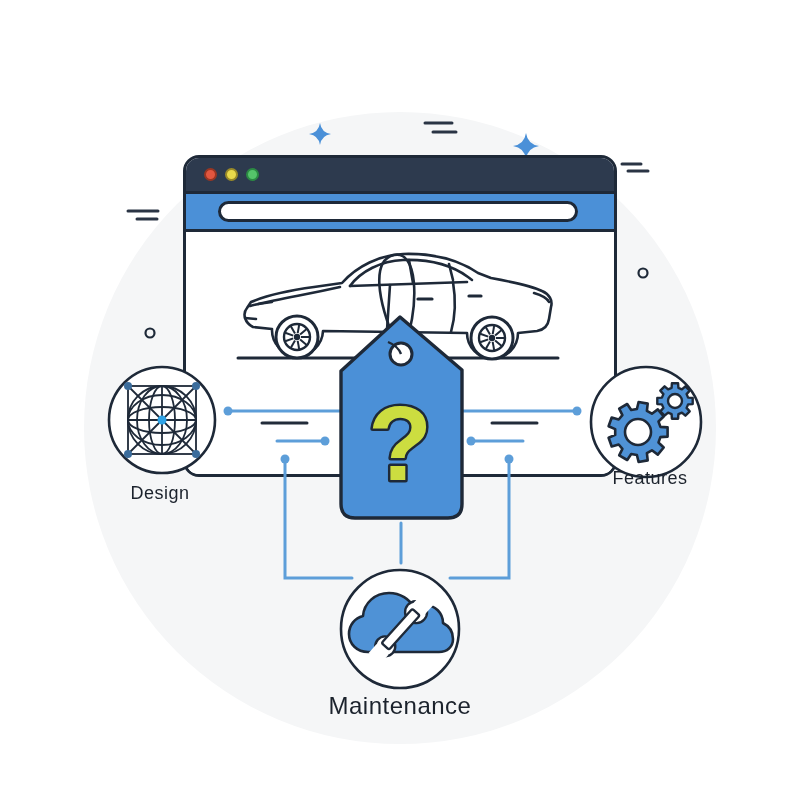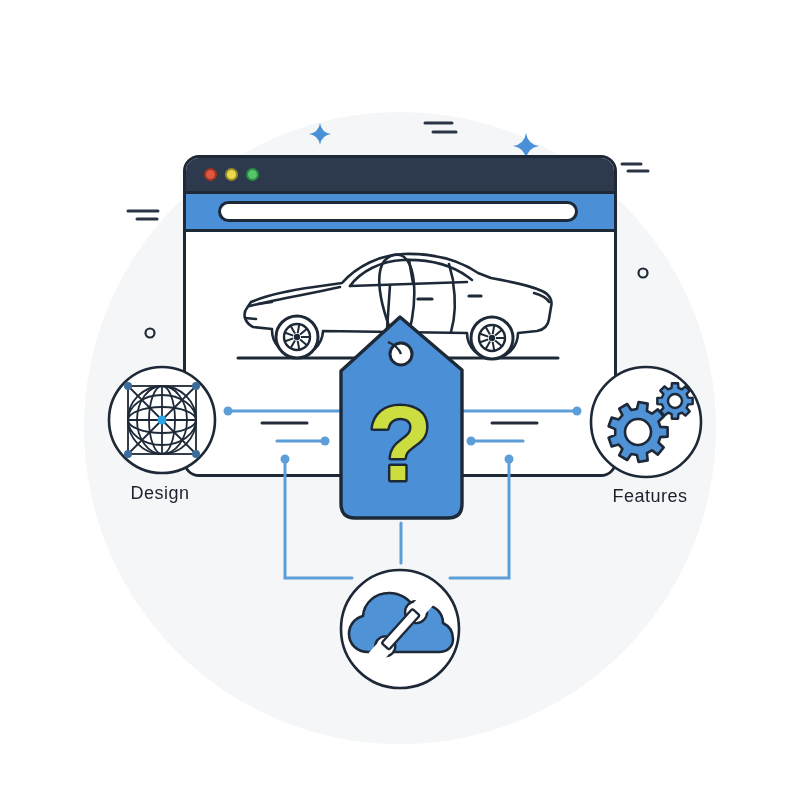--- a/index.html
+++ b/index.html
@@ -186,14 +186,15 @@
   </svg>
 
   <svg class="abs" style="left:325px;top:308px;z-index:4" width="150" height="215" viewBox="0 0 150 215">
     <path d="M75,9 L137,62 L137,196 Q137,210 123,210 L30,210 Q16,210 16,196 L16,63 Z" fill="#4b90d7" stroke="#1e2938" stroke-width="3.4" stroke-linejoin="round"></path>
     <circle cx="76" cy="46" r="11" fill="#fff" stroke="#1e2938" stroke-width="3"></circle>
     <path d="M63,34 Q73,38 76,46" fill="none" stroke="#1e2938" stroke-width="2.4"></path>
     <text x="75" y="172" text-anchor="middle" font-family="Liberation Sans, sans-serif" font-weight="bold" font-size="105" fill="#ccdd40" stroke="#1e2938" stroke-width="5" paint-order="stroke" stroke-linejoin="round">?</text>
   </svg>
 
   <div class="node-label" style="left:160px;top:483px">Design</div>
-  <div class="node-label" style="left:650px;top:486px">Features</div>
+  <div class="node-label" style="left:650px;top:468px">Features</div>
+  <div class="node-label" style="left:400px;top:692px;font-size:24px">Maintenance</div>
 </div>
 
 </body></html>

